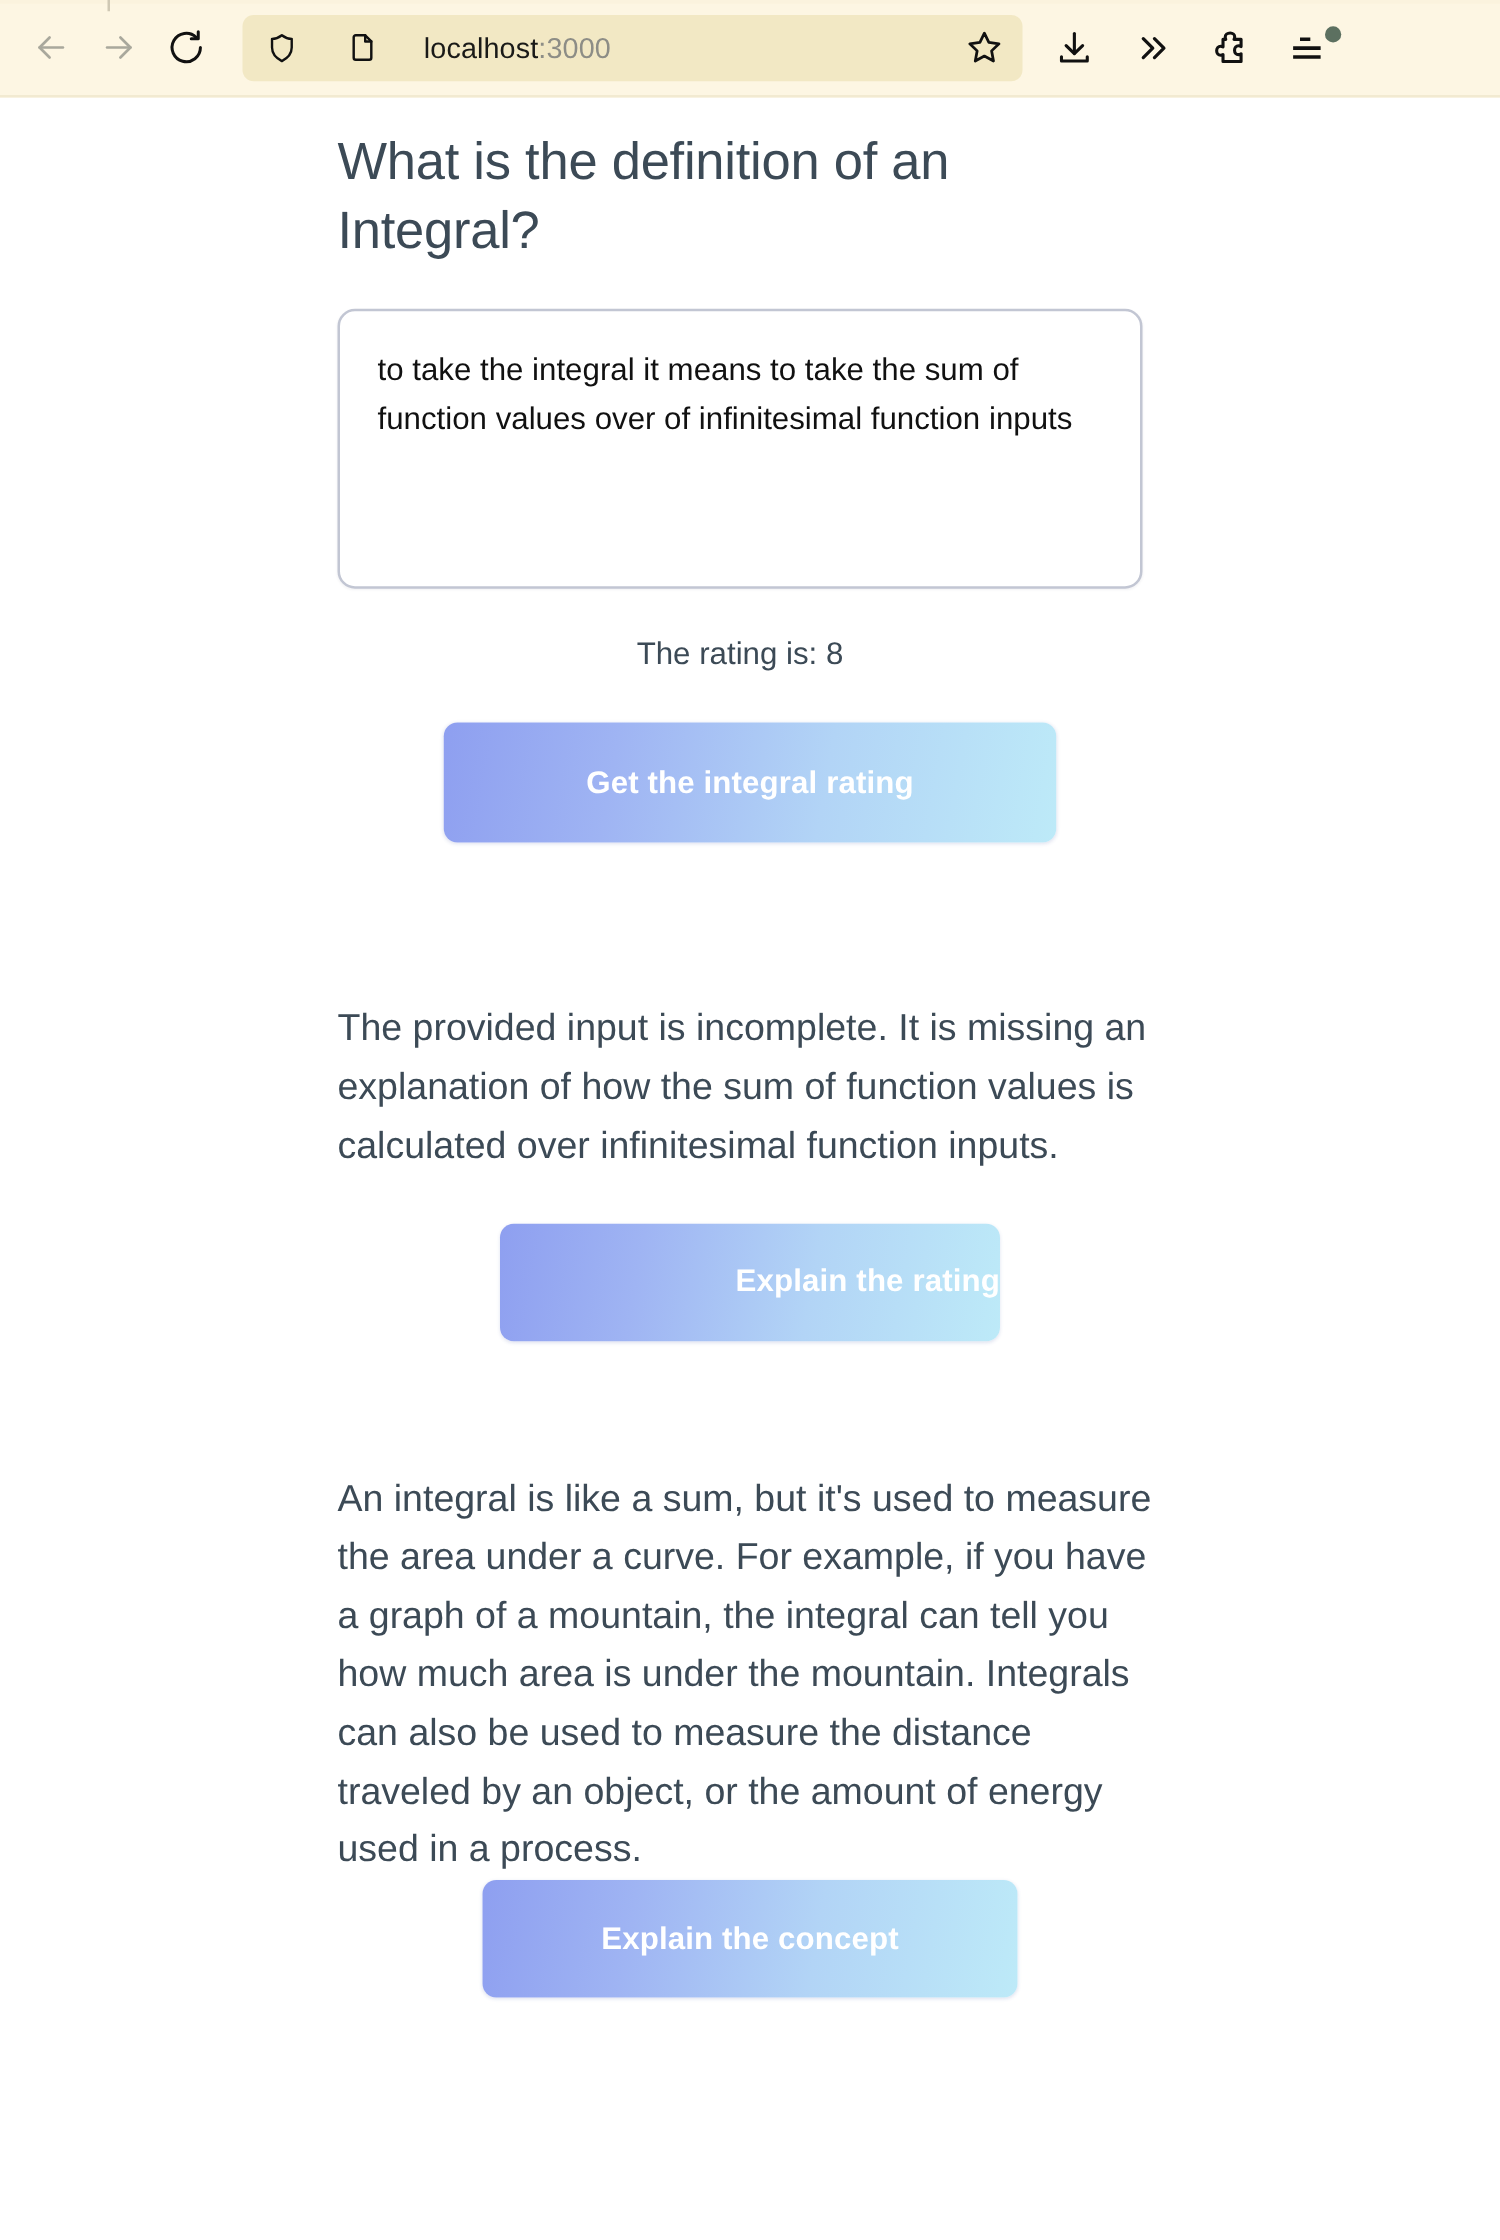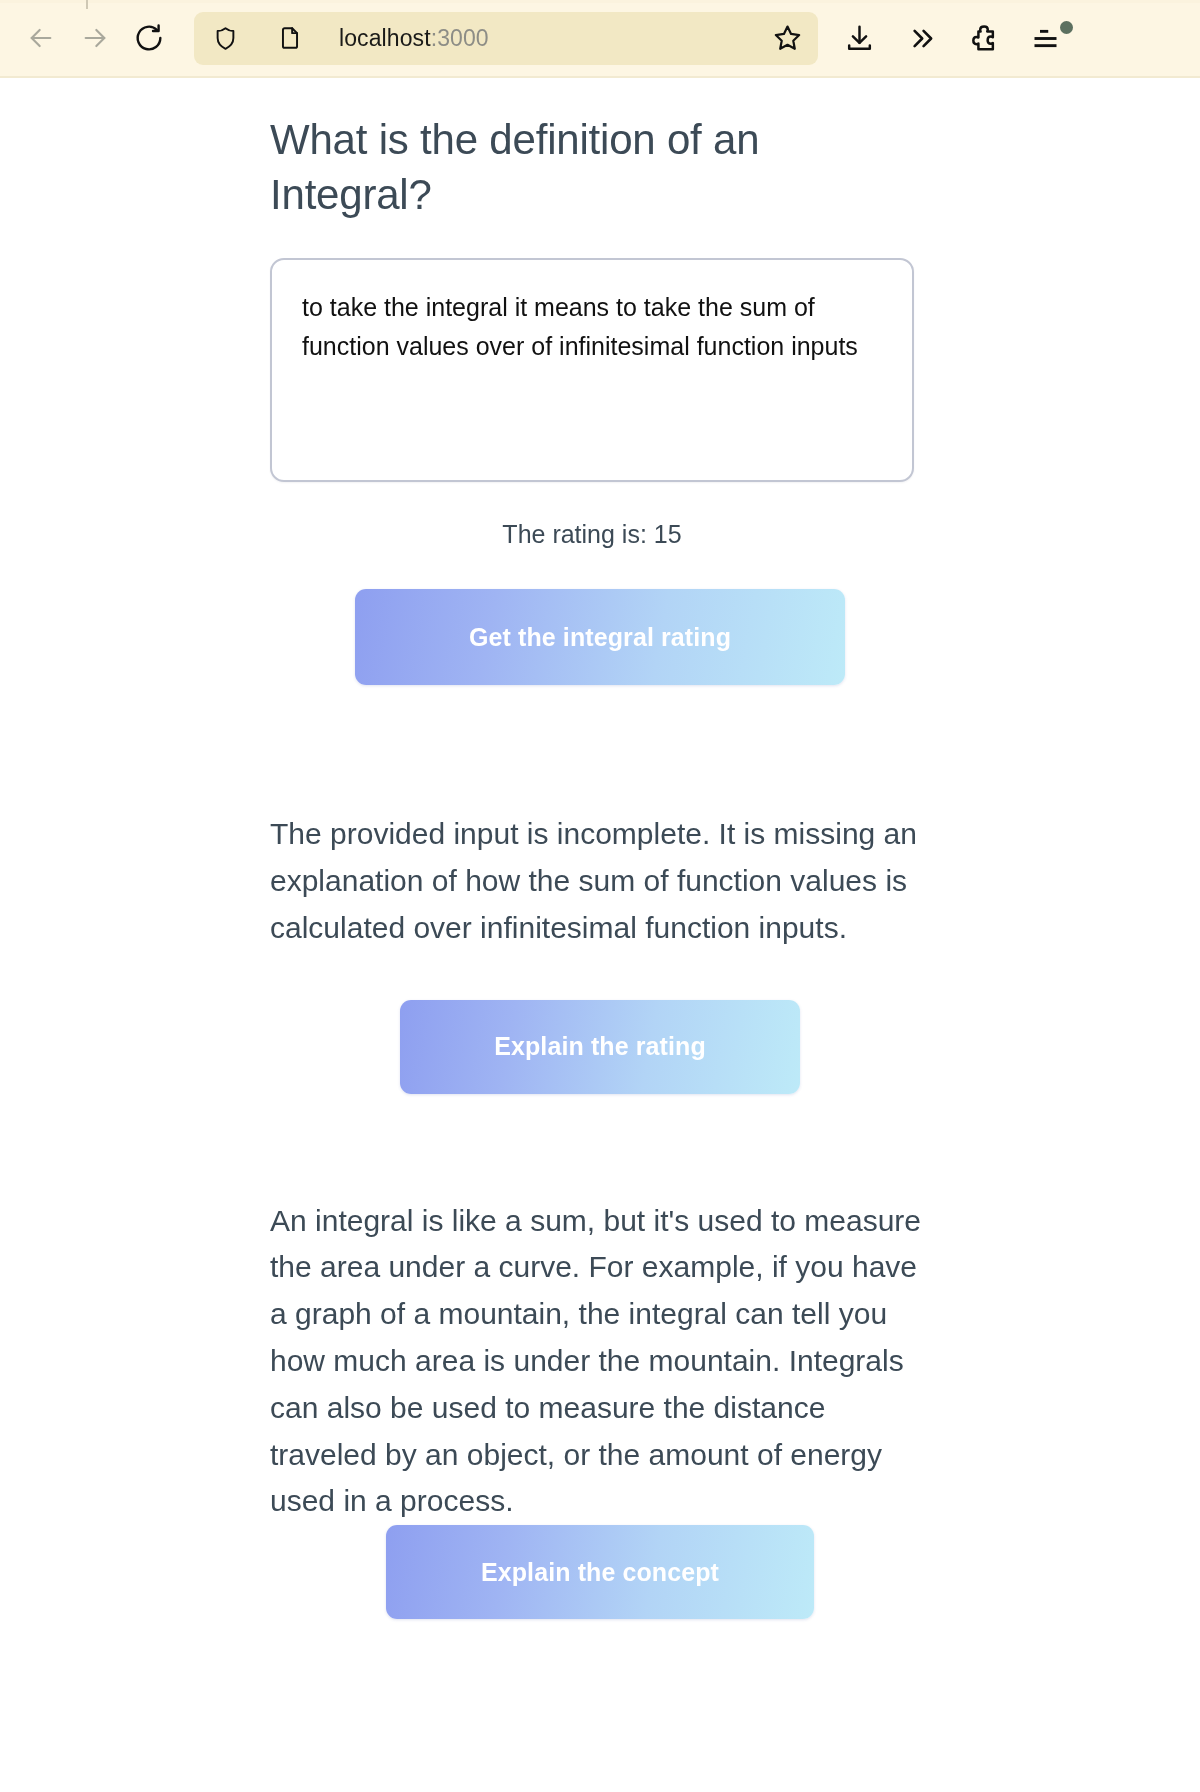--- a/index.html
+++ b/index.html
@@ -74,21 +74,21 @@
     width: 13px; height: 13px;
     border-radius: 50%;
     background: #5c7060;
   }
 
   
   #page {
     width: 1200px;
     height: 1472px;
     background: #ffffff;
-    padding-top: 35px;
+    padding-top: 24px;
   }
   #content {
     width: 660px;
     margin: 0 auto;
     margin-left: 270px;
   }
 
   #page-title {
     font-size: 42px;
     line-height: 1.30;
@@ -137,21 +137,22 @@
     cursor: pointer;
     background: linear-gradient(100deg, #8e9ff0 0%, #9fb4f3 28%, #b2d4f6 62%, #bdeaf8 100%);
     box-shadow: 0 1px 3px rgba(60,80,160,0.16);
   }
   #btn-relevance {
     width: 490px; height: 96px;
     margin-top: 40px;
   }
   #btn-explain-rating {
     width: 400px; height: 94px;
-    margin-top: 48px;
+    margin-top: 38px;
+    text-align: right;
   }
   #btn-explain-concept {
     width: 428px; height: 94px;
   }
 
   .body-para {
     width: 664px;
     font-size: 30px;
     line-height: 1.56;
     color: #3c4a56;
@@ -251,21 +252,21 @@
   </div>
 </div>
 
 <div id="page">
   <div id="content">
 
     <h1 id="page-title">What is the definition of an Integral?</h1>
 
     <textarea id="answer-textarea" placeholder="" style="">to take the integral it means to take the sum of function values over of infinitesimal function inputs</textarea>
 
-    <div id="rating-line">The rating is: 15</div>
+    <div id="rating-line">The rating is: 8</div>
 
     <button id="btn-relevance" class="action-btn">Get the integral rating</button>
 
     <p id="rating-explanation" class="body-para">The provided input is incomplete. It is missing an explanation of how the sum of function values is calculated over infinitesimal function inputs.</p>
 
     <button id="btn-explain-rating" class="action-btn">Explain the rating</button>
 
     <p id="concept-explanation" class="body-para">An integral is like a sum, but it's used to measure the area under a curve. For example, if you have a graph of a mountain, the integral can tell you how much area is under the mountain. Integrals can also be used to measure the distance traveled by an object, or the amount of energy used in a process.</p>
 
     <button id="btn-explain-concept" class="action-btn">Explain the concept</button>

